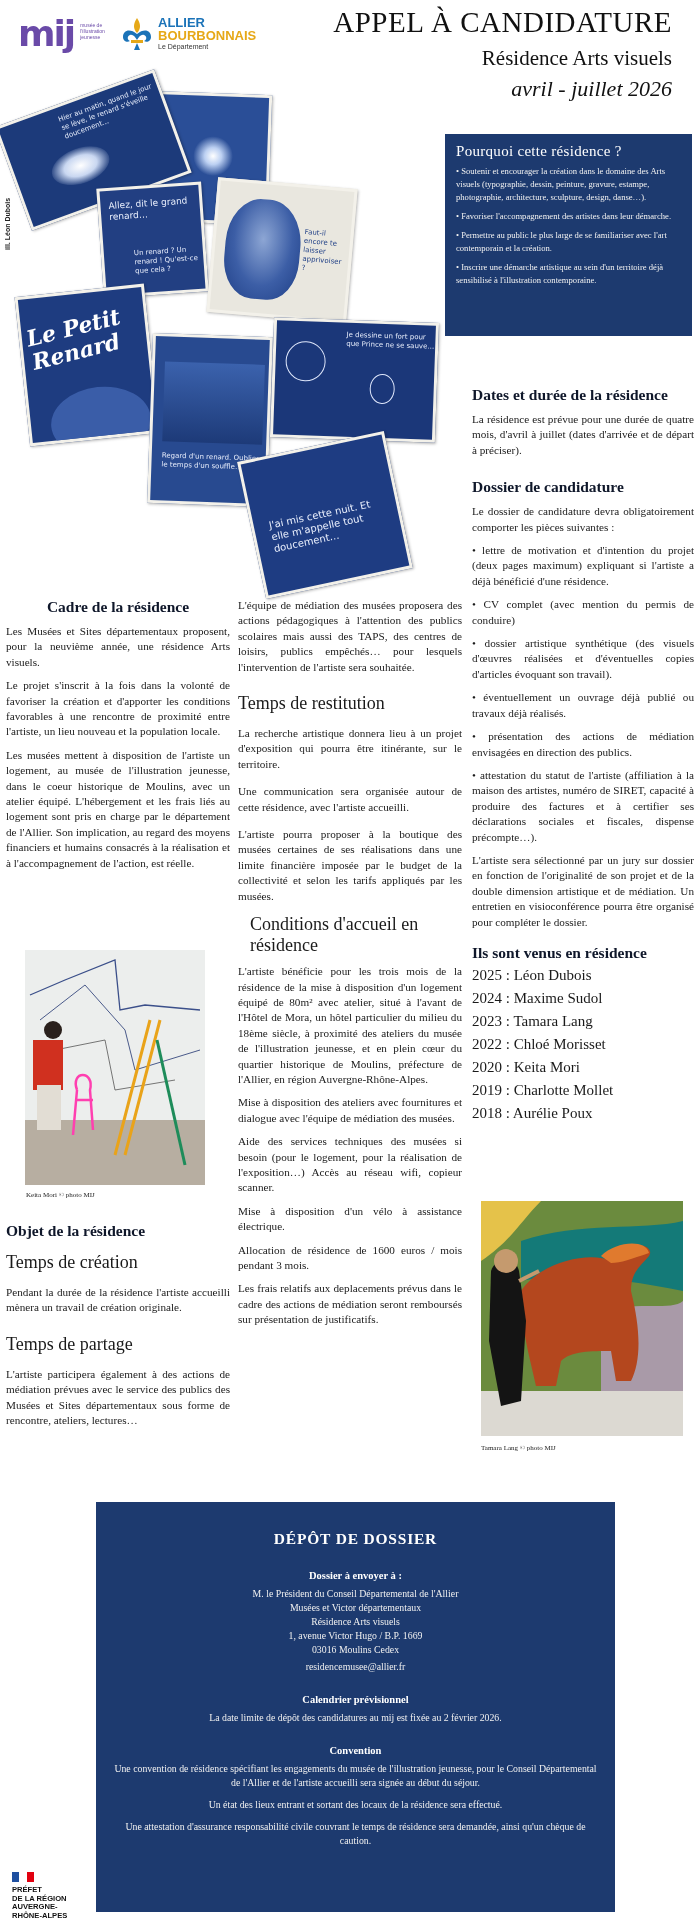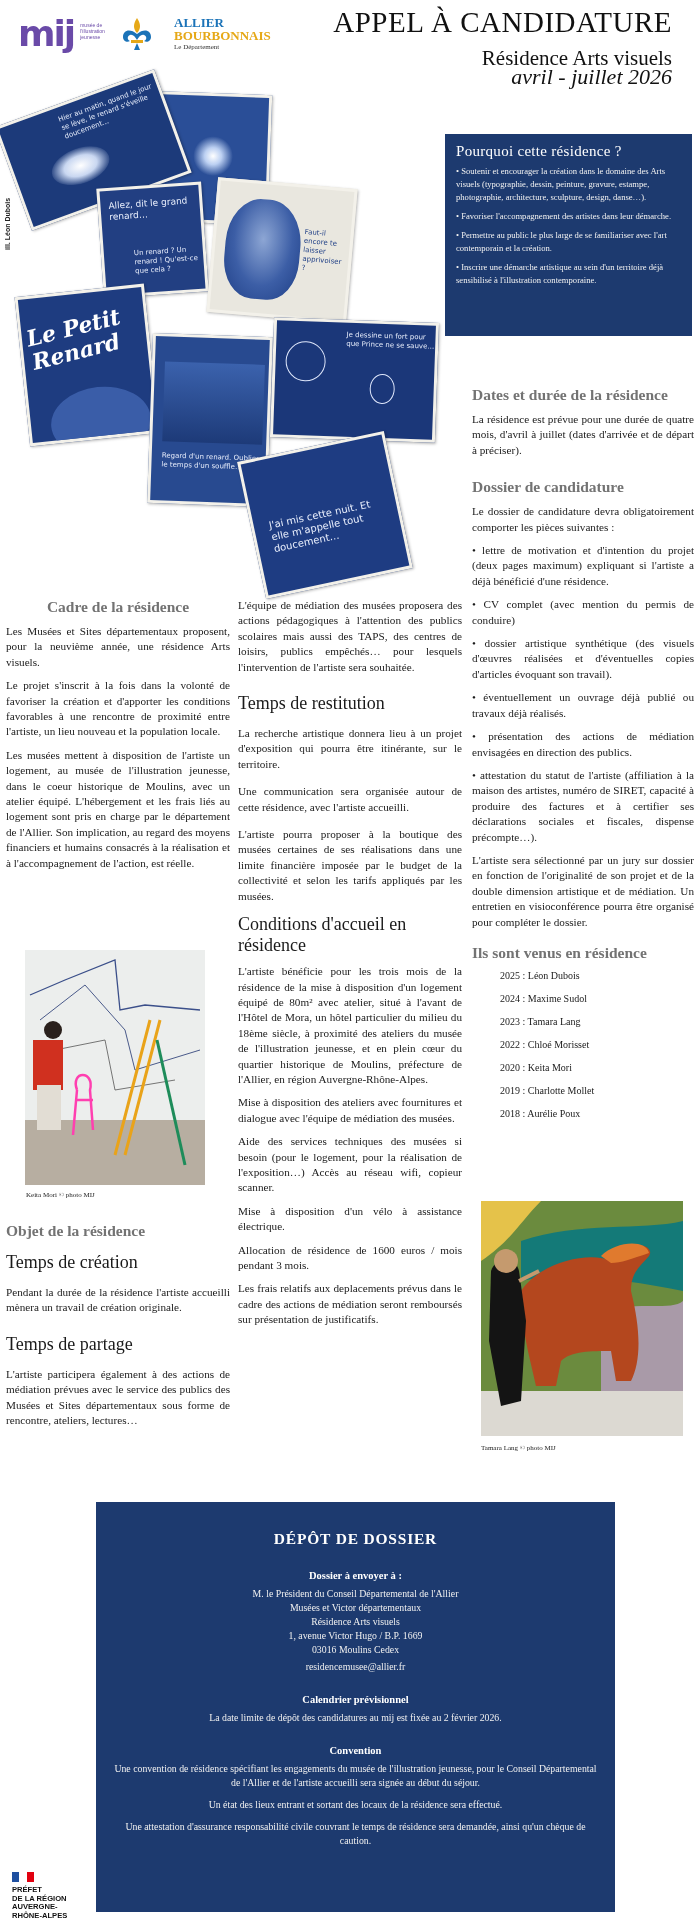--- a/index.html
+++ b/index.html
@@ -7,56 +7,56 @@
   body { position: relative; font-family: "Liberation Serif", "DejaVu Serif", serif; color: #1a1a1a; }
 
   .abs { position: absolute; }
 
   
   .logo-mij { left: 18px; top: 14px; width: 100px; height: 46px; display: flex; align-items: flex-start; }
   .logo-mij .mark { font-family: "DejaVu Sans", sans-serif; font-weight: bold; font-size: 36px; color: #6a4aa8; letter-spacing: -2px; line-height: 40px; }
   .logo-mij .sub { font-family: "Liberation Sans", sans-serif; font-size: 5px; color: #6a4aa8; line-height: 6px; margin-left: 6px; margin-top: 8px; width: 32px; }
   .logo-allier { left: 120px; top: 16px; display: flex; align-items: center; }
   .fleur { width: 34px; height: 36px; }
-  .allier-text { margin-left: 20px; font-family: Liberation Serif, serif; }
+  .allier-text { margin-left: 4px; font-family: Liberation Sans, sans-serif; }
   .allier-text .l1 { font-weight: bold; color: #1b73b8; font-size: 13px; line-height: 13px; }
   .allier-text .l2 { font-weight: bold; color: #e6a817; font-size: 13px; line-height: 13px; }
   .allier-text .l3 { color: #333; font-size: 7px; line-height: 10px; }
 
   .title-main { right: 28px; top: 6px; font-size: 29px; letter-spacing: 0.5px; color: #111; text-align: right; }
   .title-sub { right: 28px; top: 46px; font-size: 21px; color: #111; text-align: right; }
-  .title-dates { right: 28px; top: 64px; font-size: 22px; font-style: italic; color: #111; text-align: right; }
+  .title-dates { right: 28px; top: 76px; font-size: 22px; font-style: italic; color: #111; text-align: right; }
 
   
   .collage { left: 0; top: 65px; width: 445px; height: 540px; }
   .card { position: absolute; background: #1f3f86; border: 3px solid #f3f1ea; box-shadow: 1px 1px 3px rgba(0,0,0,0.3); overflow: hidden; }
   .card .scribble { position: absolute; color: #e8eefc; font-family: "DejaVu Sans", sans-serif; font-size: 7px; line-height: 9px; }
   .card .big { position: absolute; color: #ffffff; font-family: "DejaVu Serif", serif; font-weight: bold; font-style: italic; }
   .credit-vert { left: 4px; top: 250px; transform: rotate(-90deg); transform-origin: left top; font-size: 7px; font-family: "Liberation Sans", sans-serif; font-weight: bold; color: #222; white-space: nowrap; }
 
   
   .why-box { left: 445px; top: 134px; width: 247px; height: 202px; background: #1d3a6f; color: #f2f2f2; padding: 9px 11px; }
   .why-box h3 { font-size: 15px; font-weight: normal; color: #ffffff; margin-bottom: 5px; letter-spacing: 0.3px; }
   .why-box p { font-size: 8.6px; line-height: 13px; margin-bottom: 6px; }
 
   
-  .h-section { font-size: 15.5px; font-weight: bold; color: #737373; }
+  .h-section { font-size: 15.5px; font-weight: bold; color: #0f172a; }
   .h-sub { font-size: 18px; font-weight: normal; color: #1a1a1a; }
   .para { font-size: 11.2px; line-height: 15.4px; text-align: justify; }
   .gap { margin-bottom: 8px; }
 
   .col { position: absolute; }
   .col-left { left: 6px; width: 224px; }
   .col-mid { left: 238px; width: 224px; }
   .col-right { left: 472px; width: 222px; }
 
   .photo-caption { font-size: 7px; color: #222; margin-top: 3px; }
   .photo { position: absolute; overflow: hidden; }
 
-  .resident-list .item { font-size: 10px; line-height: 23px; margin-left: 28px; }
+  .resident-list .item { font-size: 15px; line-height: 23px; }
 
   
   .depot { left: 96px; top: 1502px; width: 519px; height: 410px; background: #1d3a6f; color: #f0f0f0; text-align: center; padding-top: 28px; }
   .depot h2 { font-size: 15.5px; font-weight: bold; letter-spacing: 0.8px; color: #ffffff; margin-bottom: 22px; }
   .depot .sub-h { font-size: 10.5px; font-weight: bold; color: #ffffff; margin-bottom: 6px; }
   .depot .line { font-size: 9.8px; line-height: 14px; }
   .depot .block { margin-bottom: 20px; }
   .depot .p { font-size: 9.8px; line-height: 14px; margin-bottom: 8px; padding: 0 18px; }
 
   .prefet { left: 12px; top: 1872px; width: 80px; font-family: "Liberation Sans", sans-serif; }
@@ -166,21 +166,21 @@
   <div class="h-sub" style="margin-bottom:12px;">Temps de partage</div>
   <p class="para">L'artiste participera également à des actions de médiation prévues avec le service des publics des Musées et Sites départementaux sous forme de rencontre, ateliers, lectures…</p>
 </div>
 
 <div class="col col-mid" style="top:598px;">
   <p class="para" style="margin-bottom:18px;">L'équipe de médiation des musées proposera des actions pédagogiques à l'attention des publics scolaires mais aussi des TAPS, des centres de loisirs, publics empêchés… pour lesquels l'intervention de l'artiste sera souhaitée.</p>
   <div class="h-sub" style="margin-bottom:12px;">Temps de restitution</div>
   <p class="para" style="margin-bottom:12px;">La recherche artistique donnera lieu à un projet d'exposition qui pourra être itinérante, sur le territoire.</p>
   <p class="para" style="margin-bottom:12px;">Une communication sera organisée autour de cette résidence, avec l'artiste accueilli.</p>
   <p class="para" style="margin-bottom:10px;">L'artiste pourra proposer à la boutique des musées certaines de ses réalisations dans une limite financière imposée par le budget de la collectivité et selon les tarifs appliqués par les musées.</p>
-  <div class="h-sub" style="margin-bottom:8px;">Conditions d'accueil en résidence</div>
+  <div class="h-sub" style="margin-bottom:8px;margin-left:12px;">Conditions d'accueil en résidence</div>
   <p class="para gap">L'artiste bénéficie pour les trois mois de la résidence de la mise à disposition d'un logement équipé de 80m² avec atelier, situé à l'avant de l'Hôtel de Mora, un hôtel particulier du milieu du 18ème siècle, à proximité des ateliers du musée de l'illustration jeunesse, et en plein cœur du quartier historique de Moulins, préfecture de l'Allier, en région Auvergne-Rhône-Alpes.</p>
   <p class="para gap">Mise à disposition des ateliers avec fournitures et dialogue avec l'équipe de médiation des musées.</p>
   <p class="para gap">Aide des services techniques des musées si besoin (pour le logement, pour la réalisation de l'exposition…) Accès au réseau wifi, copieur scanner.</p>
   <p class="para gap">Mise à disposition d'un vélo à assistance électrique.</p>
   <p class="para gap">Allocation de résidence de 1600 euros / mois pendant 3 mois.</p>
   <p class="para">Les frais relatifs aux deplacements prévus dans le cadre des actions de médiation seront remboursés sur présentation de justificatifs.</p>
 </div>
 
 <div class="col col-right" style="top:386px;">
   <div class="h-section" style="margin-bottom:8px;">Dates et durée de la résidence</div>

